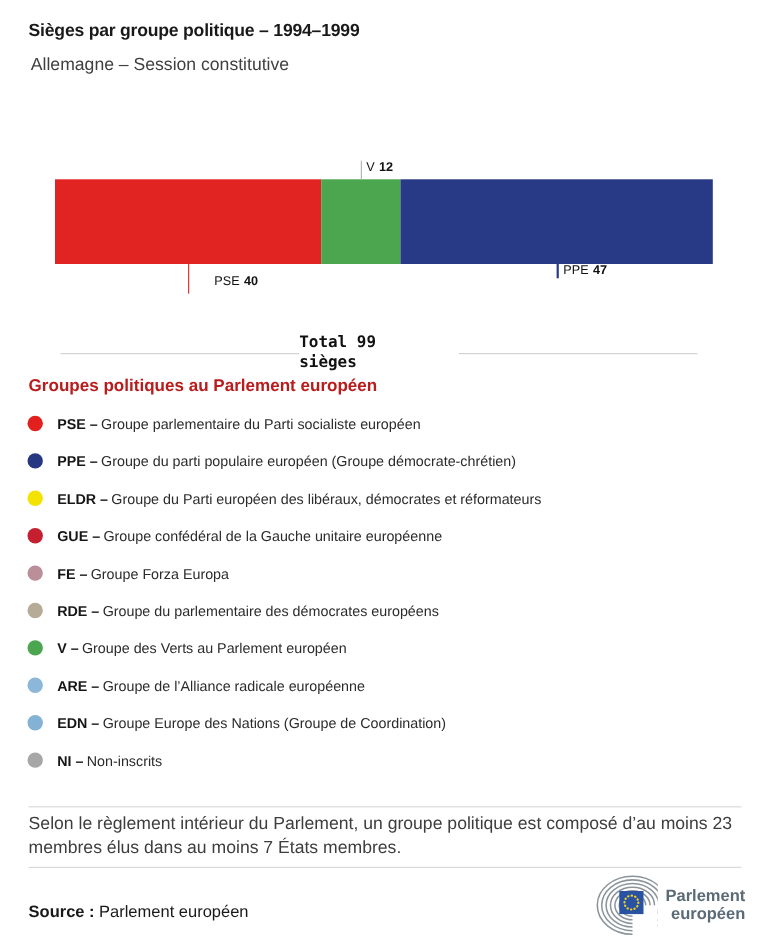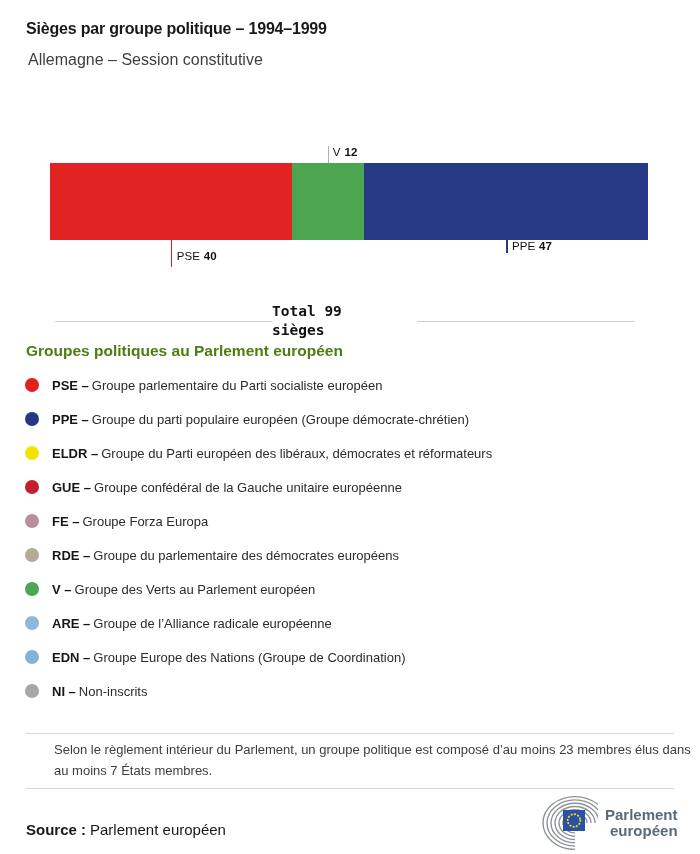--- a/index.html
+++ b/index.html
@@ -9,38 +9,38 @@
   .title{position:absolute;left:26px;top:20px;font-size:16px;font-weight:bold;color:#191919;letter-spacing:-0.2px;}
   .subtitle{position:absolute;left:28px;top:51px;font-size:16px;color:#3f3f3f;}
 
   .bar{position:absolute;left:50px;top:163px;width:598px;height:77px;display:flex;}
   .seg{height:100%;flex-grow:1;}
 
   .callout{position:absolute;font-size:11.5px;color:#111;}
   .callout .tick{position:absolute;left:0;top:0;width:1.5px;background:#999;}
   .callout .lbl{position:absolute;white-space:nowrap;display:flex;gap:4px;}
   .callout-v{top:146px;}   .callout-v .tick{height:17px;}   .callout-v .lbl{left:5px;top:0;}
-  .callout-pse{top:240px;} .callout-pse .tick{height:27px;} .callout-pse .lbl{left:6px;top:10px;}
+  .callout-pse{top:240px;} .callout-pse .tick{height:27px;} .callout-pse .lbl{left:24px;top:10px;}
   .callout-ppe{top:240px;} .callout-ppe .tick{height:13px;} .callout-ppe .lbl{left:6px;top:0;}
 
   .total-line{position:absolute;top:321px;width:217px;border-top:1px solid #cfcfcf;}
   .total-line.left{left:55px;} .total-line.right{left:417px;}
   .total-text{position:absolute;top:302px;left:272px;width:145px;text-align:left;
               font-family:"DejaVu Sans Mono",monospace;font-weight:bold;font-size:14.5px;line-height:19px;color:#111;}
 
-  .legend-heading{position:absolute;left:26px;top:342px;font-size:15.5px;font-weight:bold;color:#4d7c0f;}
+  .legend-heading{position:absolute;left:26px;top:342px;font-size:15.5px;font-weight:bold;color:#b91c1c;}
   .legend{position:absolute;left:25px;top:368px;}
   .legend-item{display:flex;align-items:center;height:34px;}
   .dot{width:14px;height:14px;border-radius:50%;margin-right:13px;flex:none;background:#999;}
   .legend-item .txt{font-size:13px;color:#2b2b2b;white-space:nowrap;}
   .legend-item .txt b{color:#161616;margin-right:3px;}
 
   .rule{position:absolute;left:26px;width:648px;border-top:1px solid #d6d6d6;}
   .rule.top{top:733px;} .rule.bottom{top:788px;}
-  .footnote{position:absolute;left:26px;top:739px;width:645px;font-size:13px;line-height:21px;color:#3d3d3d;margin-left:28px;}
+  .footnote{position:absolute;left:26px;top:739px;width:645px;font-size:16px;line-height:21px;color:#3d3d3d;}
 
   .source{position:absolute;left:26px;top:821px;font-size:15px;color:#191919;}
   .source b{margin-right:4px;}
 
   .logo{position:absolute;left:531px;top:794px;display:flex;align-items:center;text-align:right;}
   .logo-text{margin-left:7px;font-size:15px;line-height:16.5px;font-weight:bold;color:#5a6a76;}
 </style>
 </head>
 <body>
 

